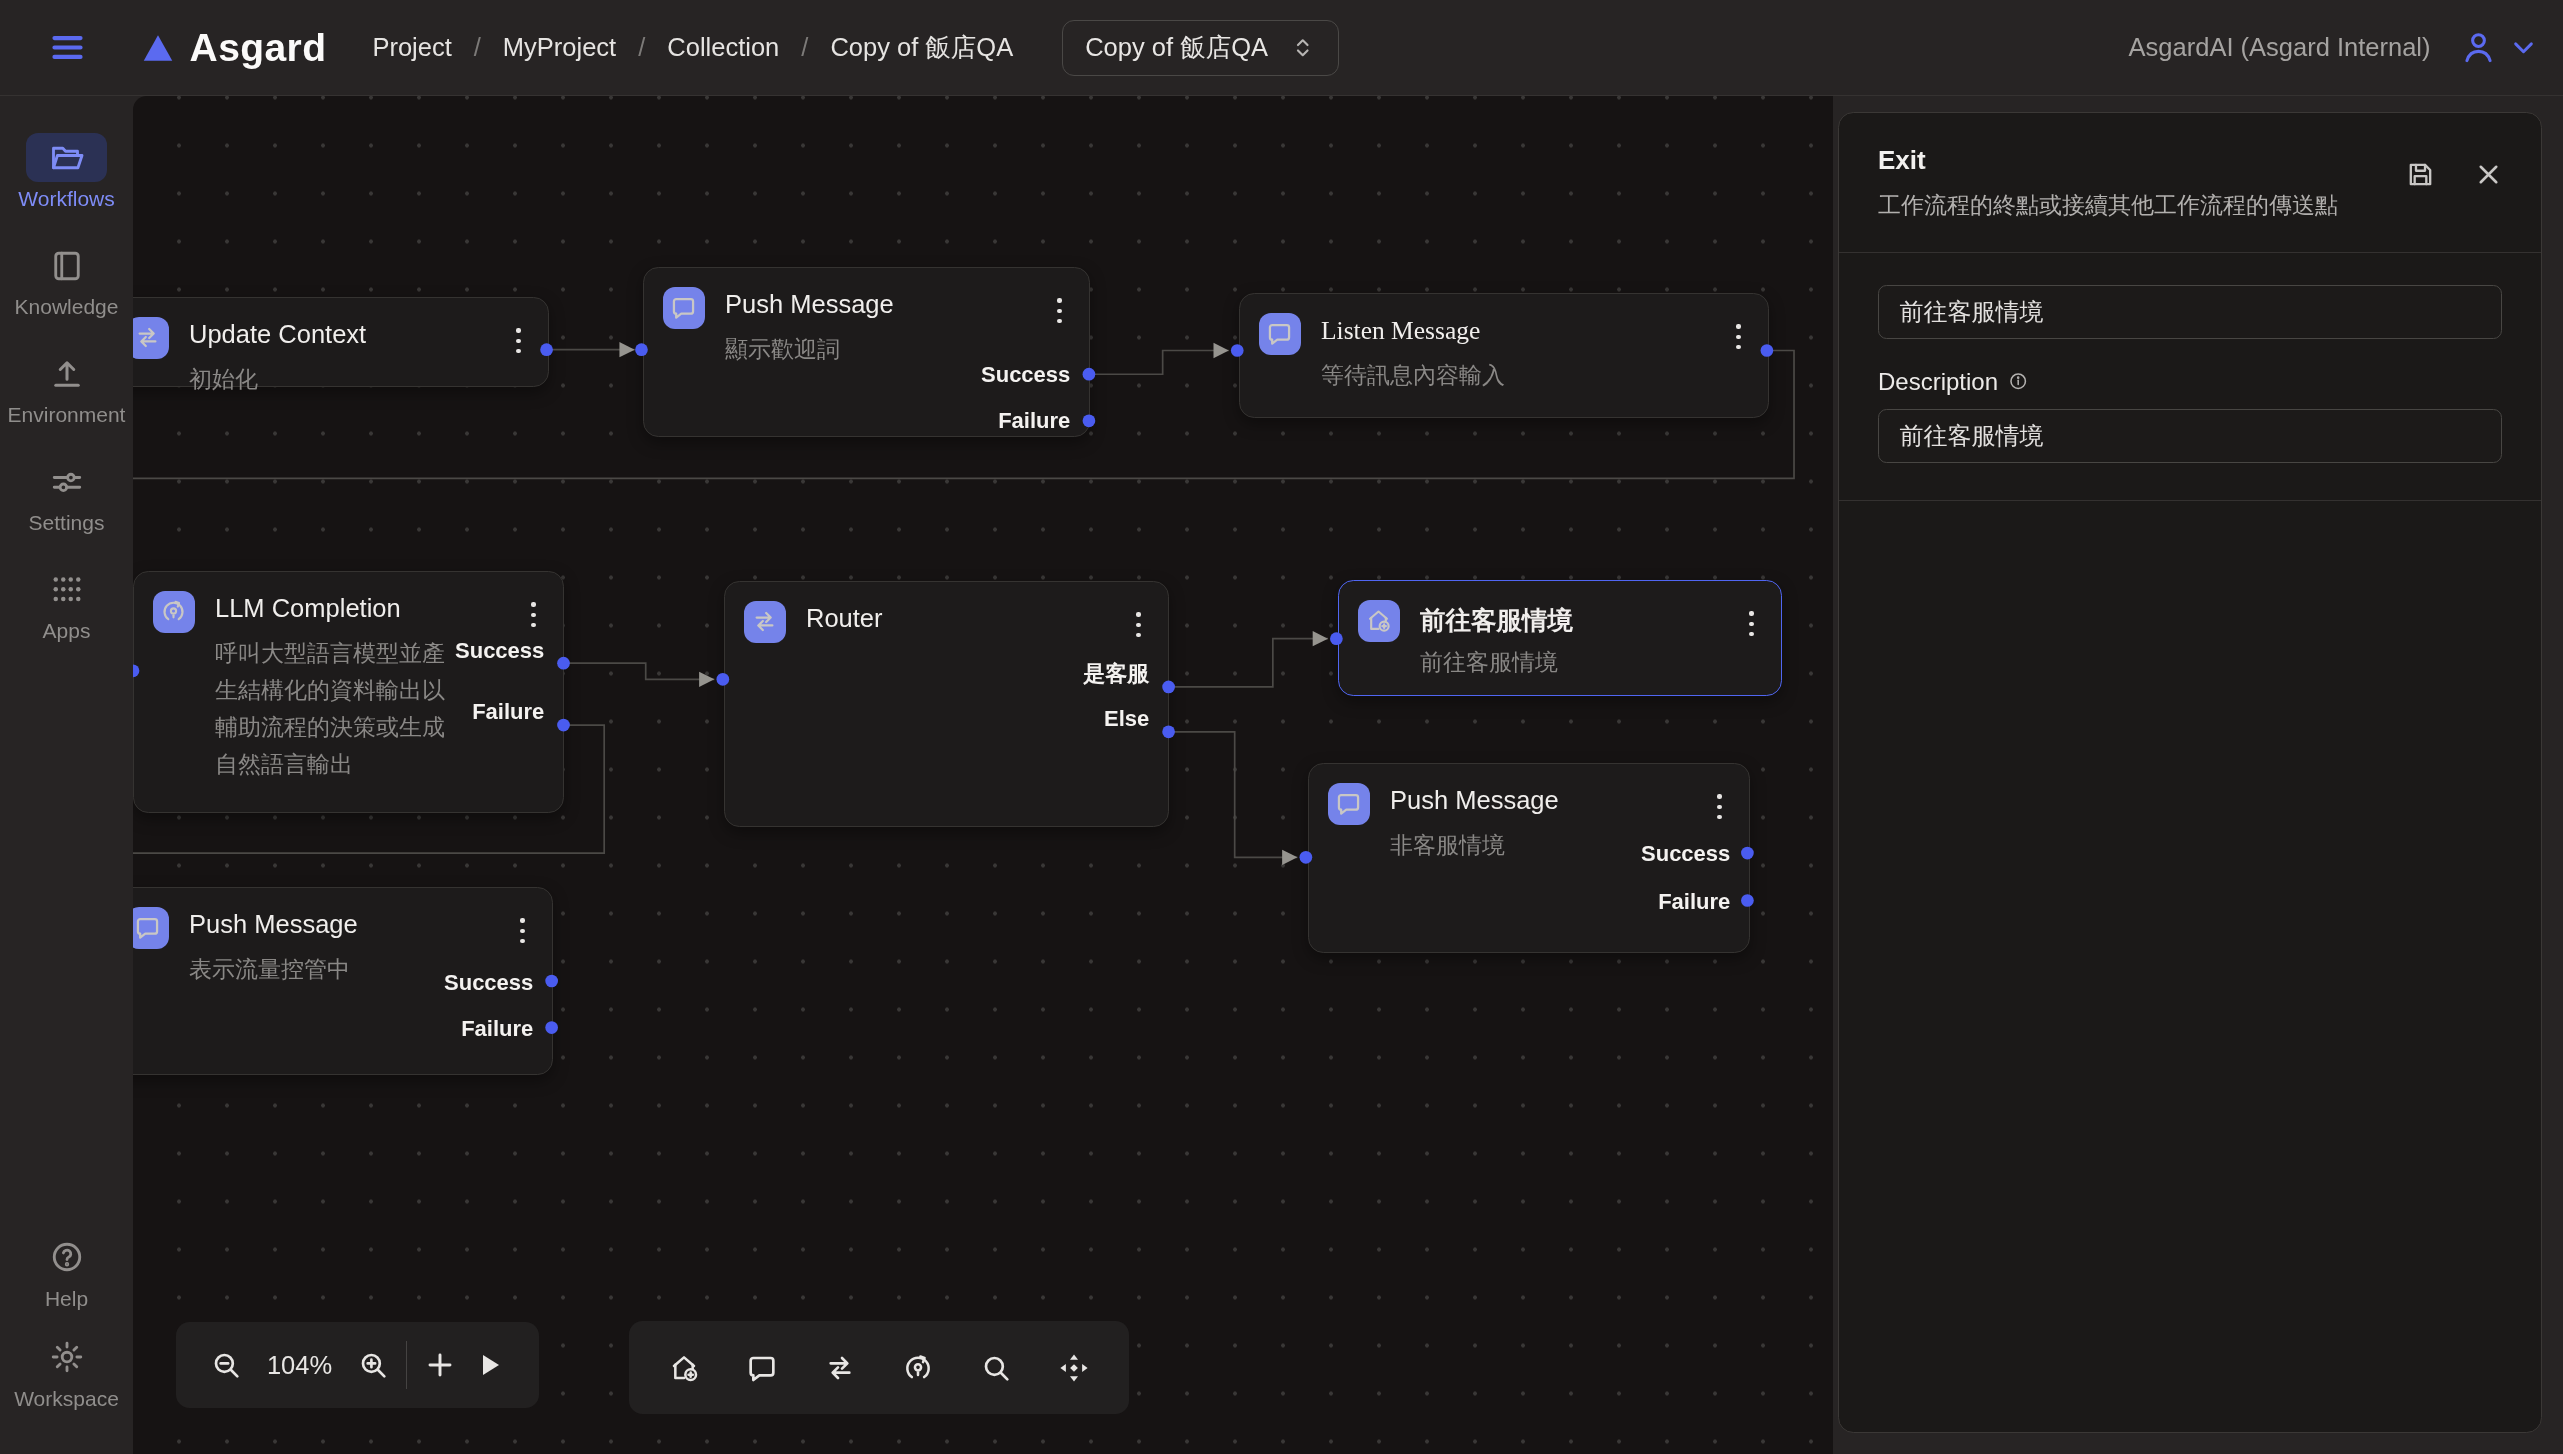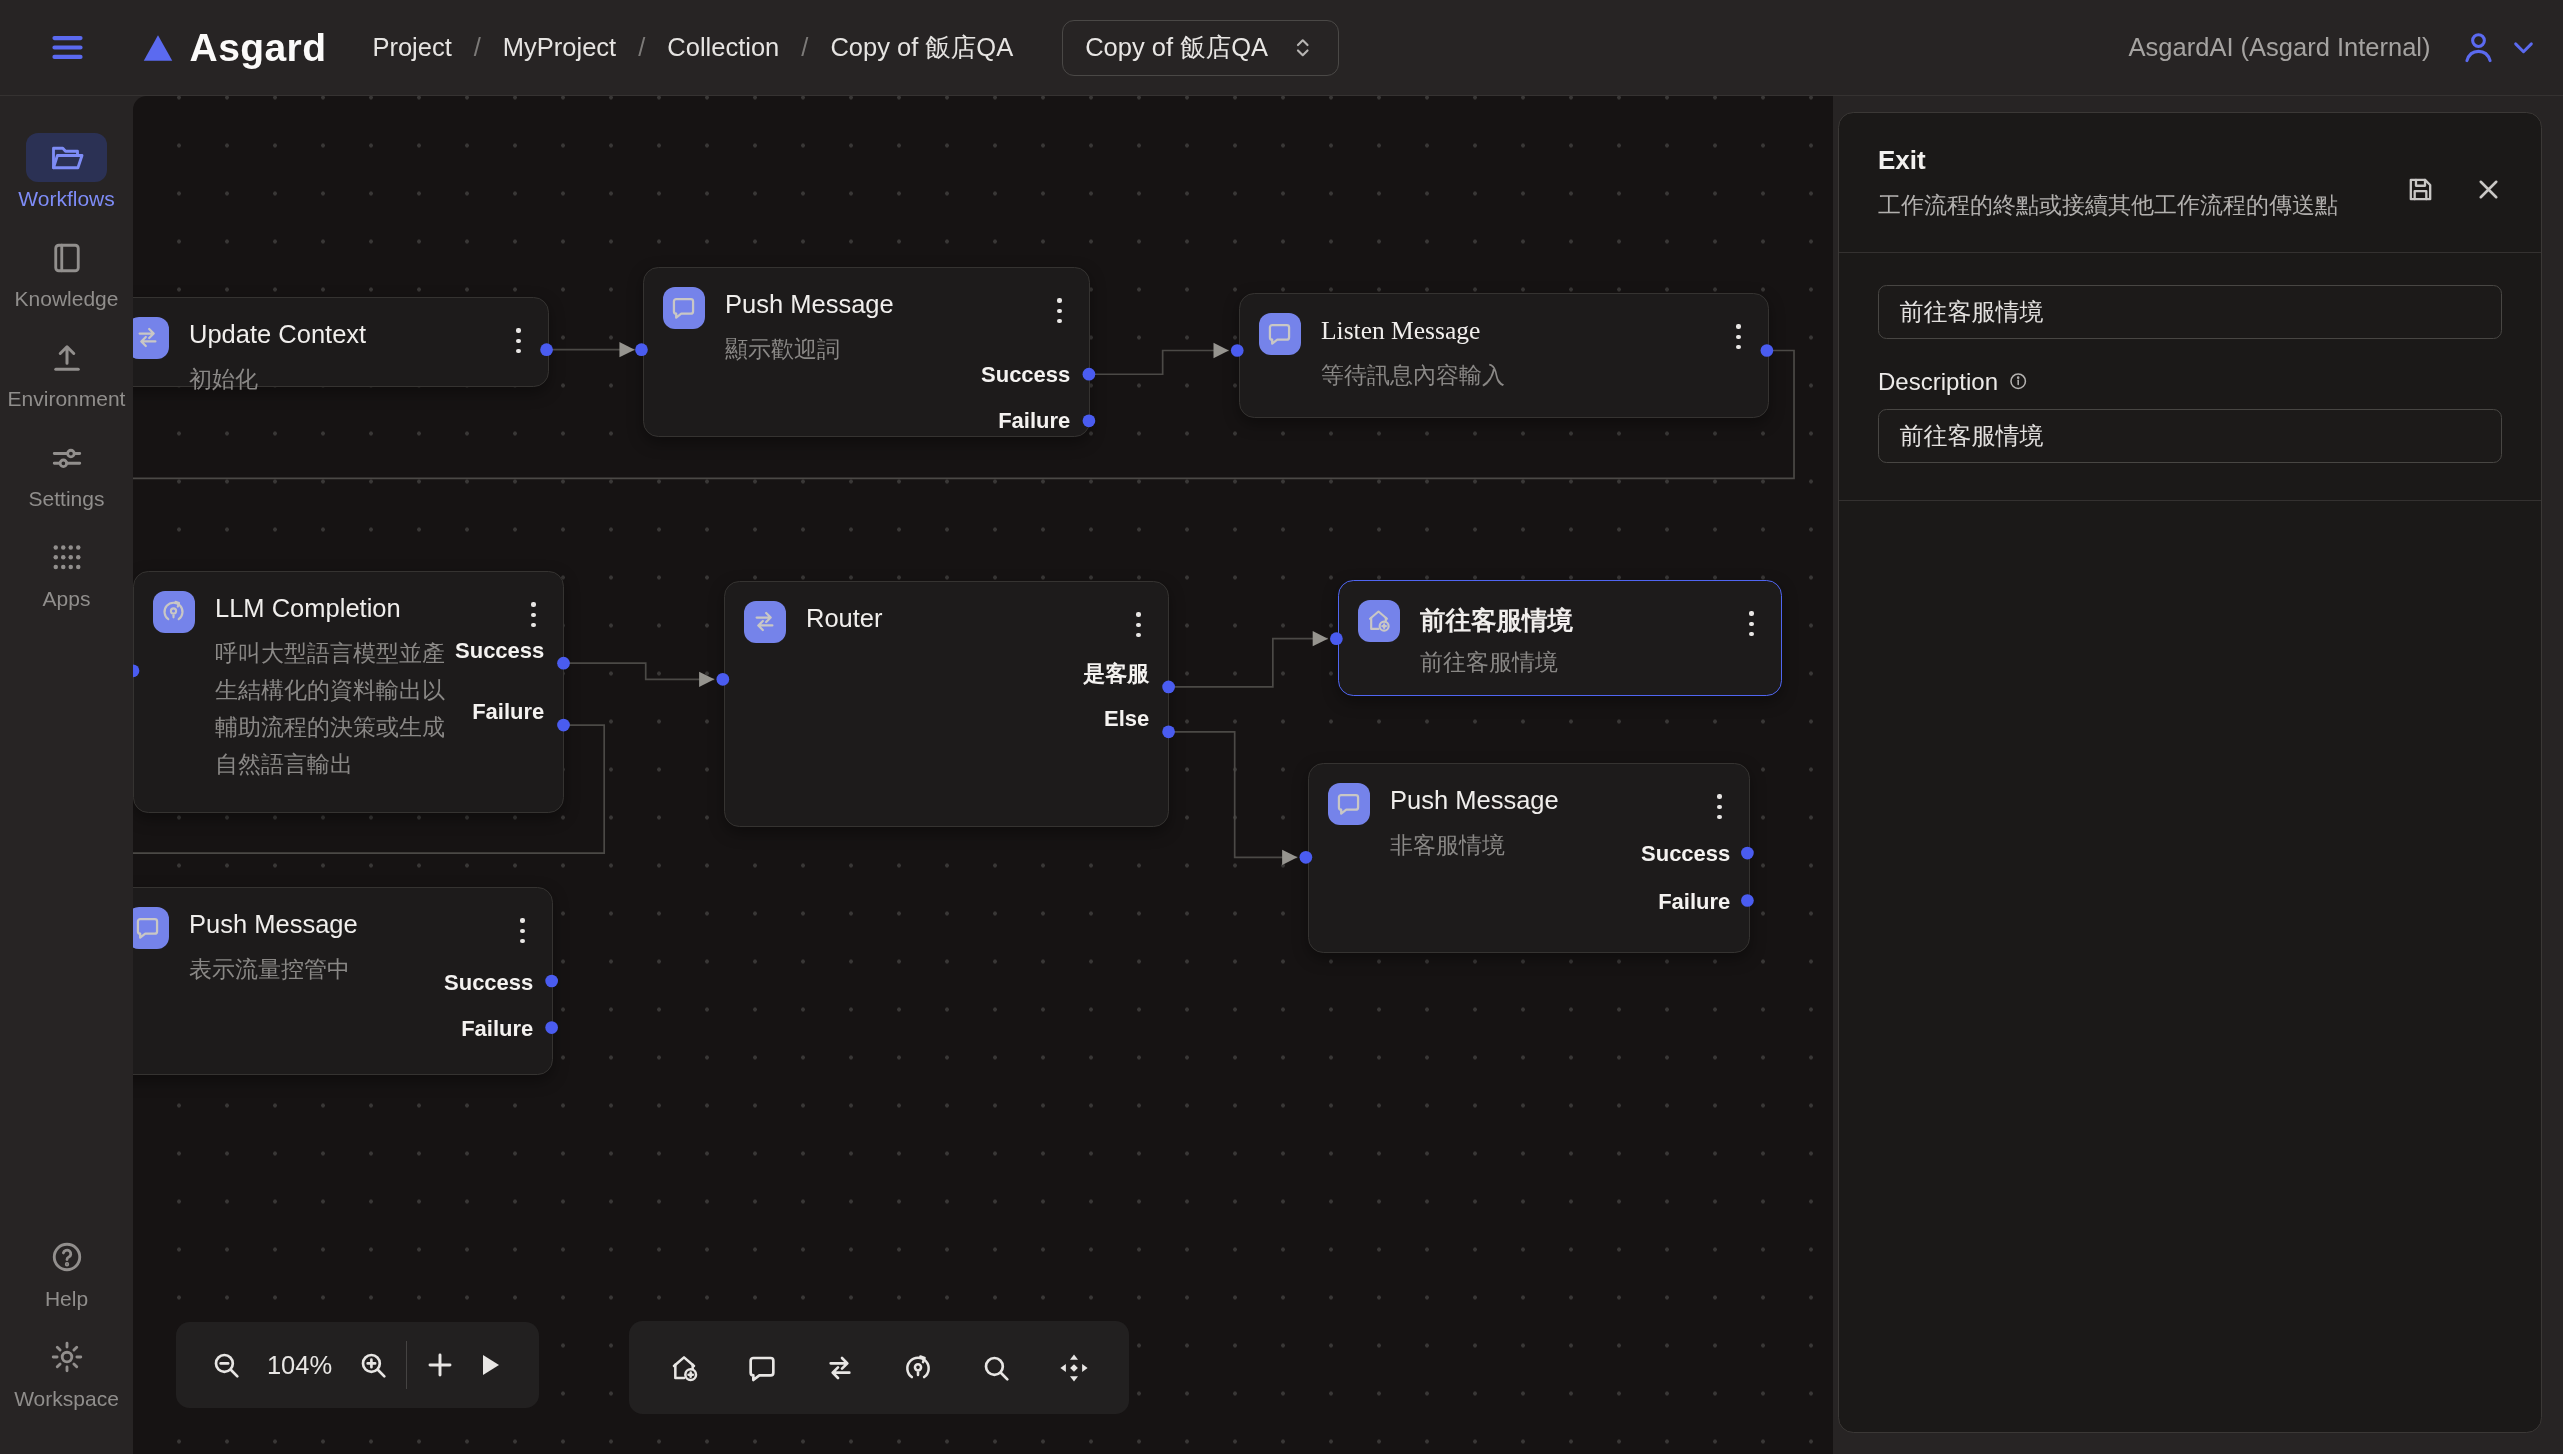--- a/index.html
+++ b/index.html
@@ -21,21 +21,21 @@
     border:0.8px solid #4a4846;border-radius:12px;background:transparent;color:#e8e6e4;font-size:25.5px;cursor:pointer;}
   .wf-select .ico{width:25.5px;height:25.5px;color:#b7b5b3;}
   .account{margin-left:auto;display:flex;align-items:center;margin-right:25.5px;}
   .account-name{font-size:25.5px;color:#a5a3a1;}
   .person{width:37px;height:37px;color:#5b6af0;margin-left:29px;cursor:pointer;}
   .acct-chev{width:29px;height:29px;color:#5b6af0;margin-left:12px;cursor:pointer;}
 
   
   .sidebar{position:absolute;left:0;top:96px;width:133px;height:1359px;background:#272424;z-index:4;
     display:flex;flex-direction:column;align-items:center;}
-  .side-items{display:flex;flex-direction:column;align-items:center;padding-top:37px;width:100%;}
+  .side-items{display:flex;flex-direction:column;align-items:center;padding-top:37px;width:100%;gap:8px;}
   .side-item{display:flex;flex-direction:column;align-items:center;margin-bottom:22px;cursor:pointer;width:100%;}
   .icon-pill{width:81px;height:49px;border-radius:12px;display:flex;align-items:center;justify-content:center;color:#928f8d;}
   .side-item .ico{width:36px;height:36px;color:inherit;}
   .side-item .lbl{margin-top:5.1px;font-size:21px;color:#908e8c;}
   .side-item.active .icon-pill{background:#2b3154;color:#7e8cf6;}
   .side-item.active .lbl{color:#7e8cf6;}
   .side-footer{margin-top:auto;padding-bottom:22px;width:100%;display:flex;flex-direction:column;align-items:center;}
 
   
   .canvas{position:absolute;left:133px;top:96px;width:1700px;height:1359px;background:#161313;
@@ -65,21 +65,21 @@
   .tb-nodes{left:496px;top:1225px;height:93px;padding:0 39px;gap:46px;}
   .tbtn{background:none;border:none;padding:0;display:flex;align-items:center;justify-content:center;
     color:#e8e6e4;cursor:pointer;}
   .tbtn .ico{width:32px;height:32px;color:#e8e6e4;}
   .tb-divider{width:0.8px;height:48px;background:#454342;}
   .zoom-level{font-size:25.5px;color:#e8e6e4;min-width:81px;text-align:center;}
 
   
   .panel{position:absolute;left:1838px;top:112px;width:704px;height:1321px;background:#1b1918;
     border:0.8px solid #3b3836;border-radius:15.3px;box-sizing:border-box;z-index:4;}
-  .phead{padding:32px 37px 31px 39px;border-bottom:0.8px solid #343130;display:flex;justify-content:space-between;align-items:center;}
+  .phead{padding:32px 37px 31px 39px;border-bottom:0.8px solid #343130;display:flex;justify-content:space-between;align-items:flex-start;}
   .ptitle{font-size:26px;font-weight:600;color:#f2f0ee;}
   .psub{font-size:23px;color:#b2b0ae;margin-top:13.6px;}
   .phead-actions{display:flex;align-items:center;gap:37px;margin-top:13.6px;}
   .phead-actions .ico{width:31px;height:31px;color:#c9c7c5;cursor:pointer;}
   .pbody{padding:32px 39px 37px 39px;border-bottom:0.8px solid #343130;}
   .fldlabel{display:flex;align-items:center;gap:10.2px;font-size:24px;color:#eceae8;margin:6.8px 0 13.6px 0;}
   .fldlabel .ico{width:20.4px;height:20.4px;color:#b5b3b1;}
   .fld input{width:100%;height:54px;box-sizing:border-box;background:#1c1a19;border:0.8px solid #484643;
     border-radius:8.5px;padding:0 20.4px;font-size:24px;color:#e2e0de;font-family:inherit;outline:none;}
   .fld{margin-bottom:29px;}

